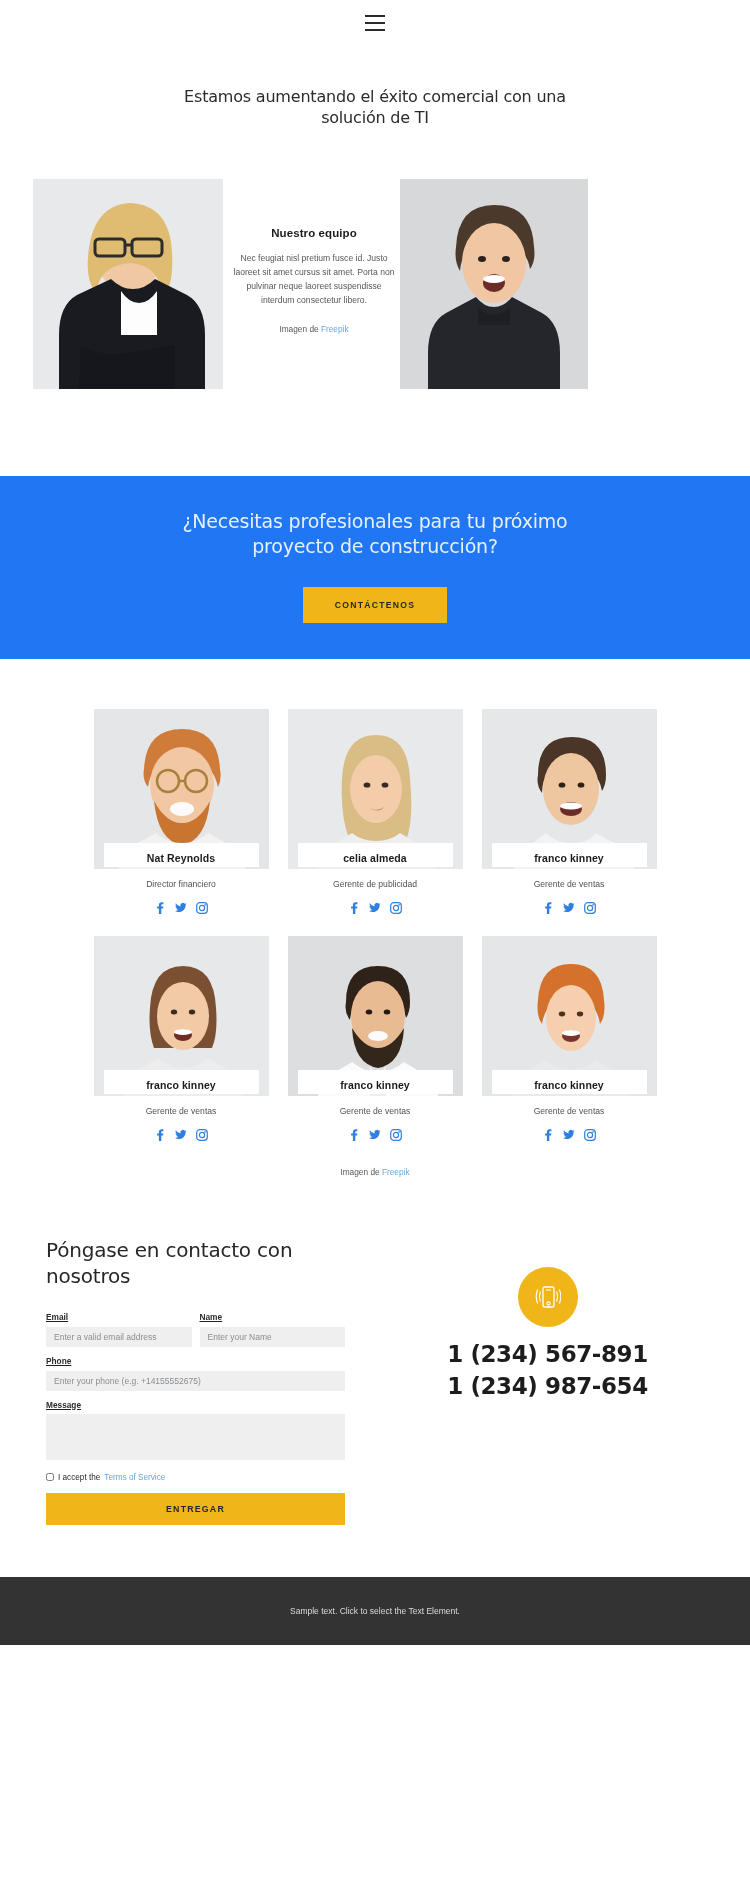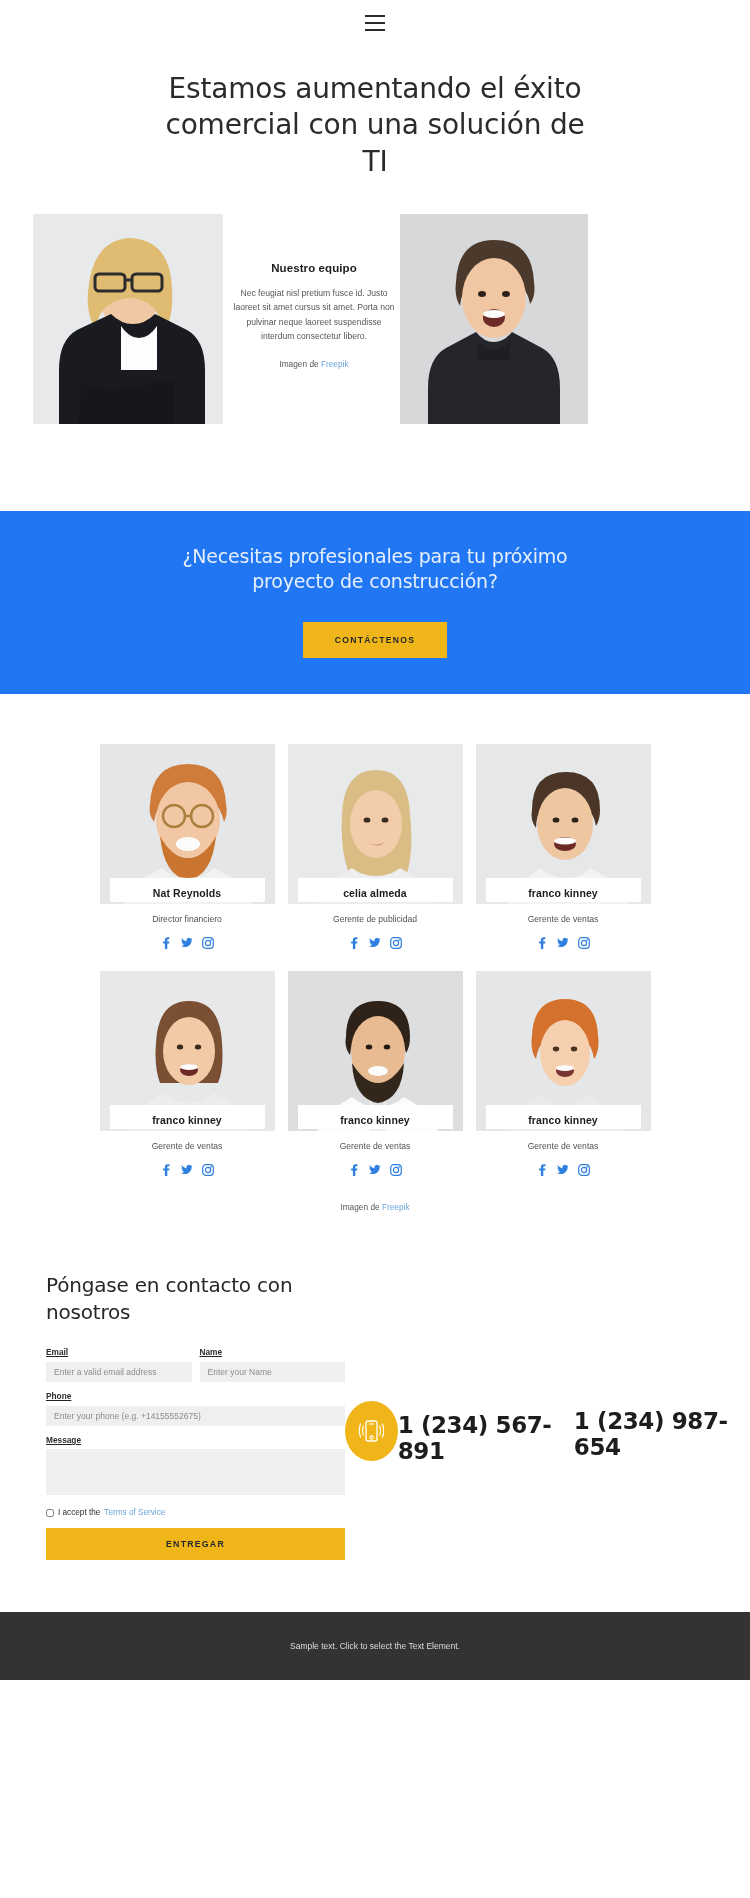--- a/index.html
+++ b/index.html
@@ -24,26 +24,26 @@
     display: flex; flex-direction: column; justify-content: space-between;
     cursor: pointer;
   }
   .burger i { display: block; height: 2px; background: #2b2b2b; border-radius: 0; }
 
   
   .hero { padding: 25px 0 4px; text-align: center; }
   .hero h1 {
     font-family: "DejaVu Sans", sans-serif;
     font-weight: 400;
-    font-size: 28px;
+    font-size: 16px;
     line-height: 1.30;
     color: #2b2b2b;
     letter-spacing: -0.2px;
     max-width: 430px;
-    margin: 0 auto;
+    margin: 16px auto;
   }
   .hero p {
     margin: 18px auto 0;
     max-width: 360px;
     font-size: 9.6px;
     line-height: 1.62;
     color: #55585c;
   }
 
   
@@ -122,21 +122,21 @@
     font-family: "Liberation Sans", sans-serif;
   }
 
   
   .team {
     padding: 50px 0 0;
   }
   .team-row {
     display: flex;
     justify-content: center;
-    gap: 13px;
+    gap: 19px;
   }
   .team-row + .team-row { margin-top: 22px; }
   .member { width: 175px; }
   .member .shot {
     width: 175px;
     height: 160px;
     background: #e3e5e7;
     overflow: hidden;
     position: relative;
   }
@@ -181,21 +181,21 @@
   
   .contact {
     margin-top: 60px;
     padding: 0 0 52px;
     display: flex;
   }
   .contact-left { width: 345px; padding-left: 46px; }
   .contact-right {
     flex: 1;
     display: flex;
-    flex-direction: row;
+    flex-direction: column;
     align-items: center;
     padding-top: 30px;
   }
   .contact h2 {
     font-family: "DejaVu Sans", sans-serif;
     font-weight: 400;
     font-size: 20px;
     line-height: 1.32;
     color: #272727;
     letter-spacing: -.2px;

